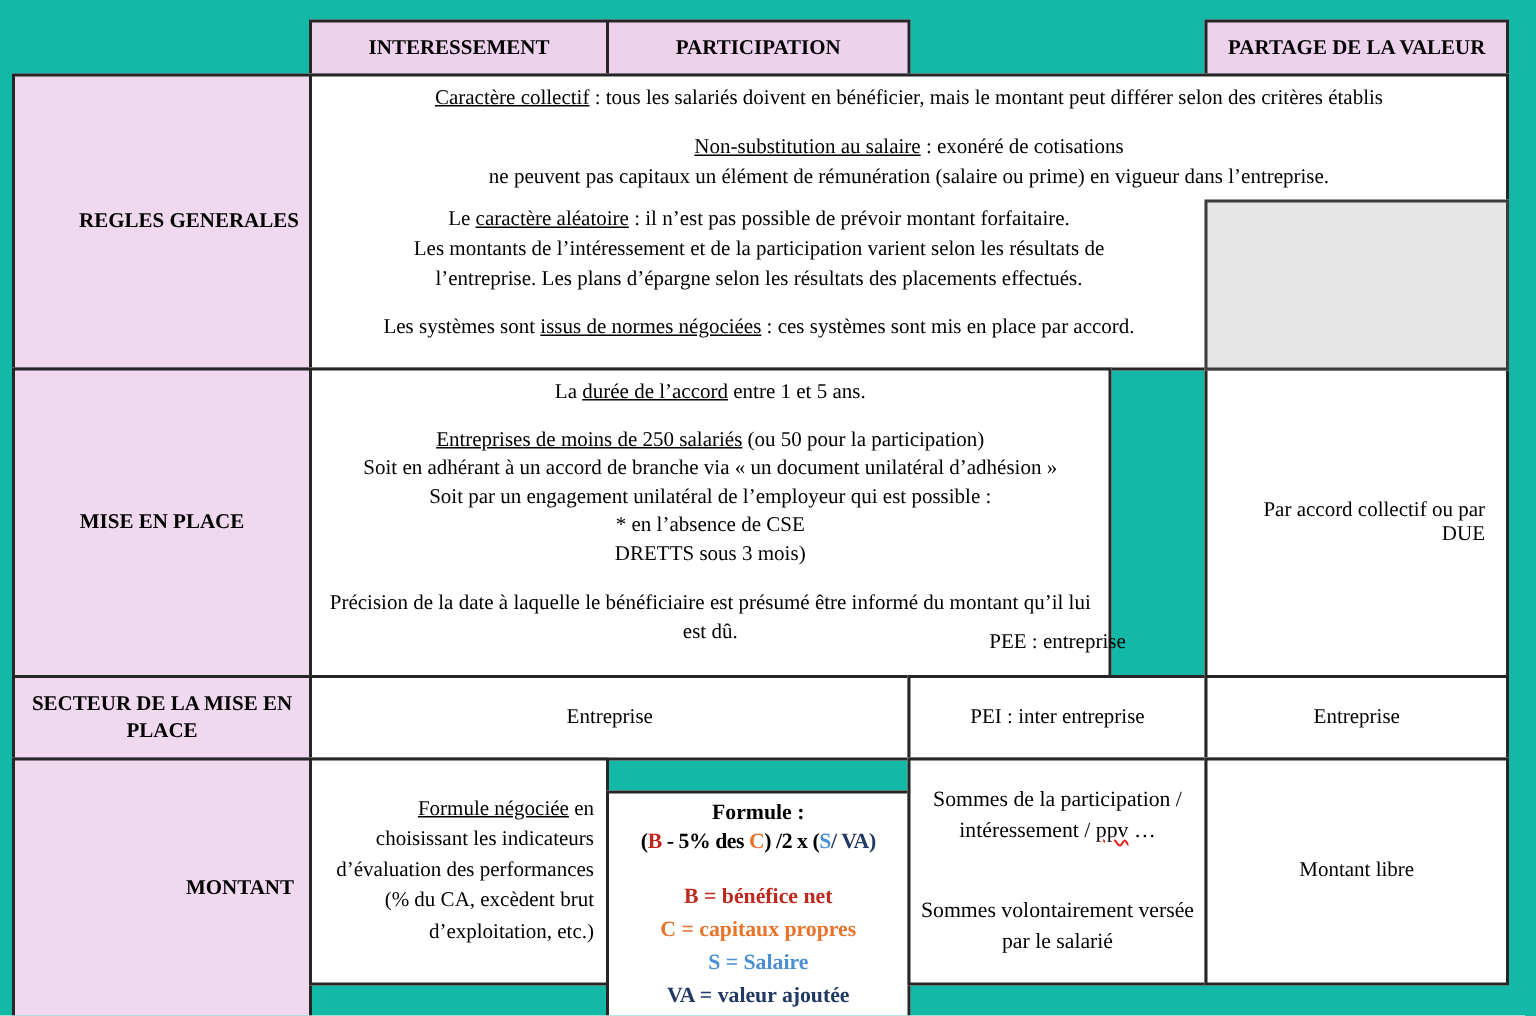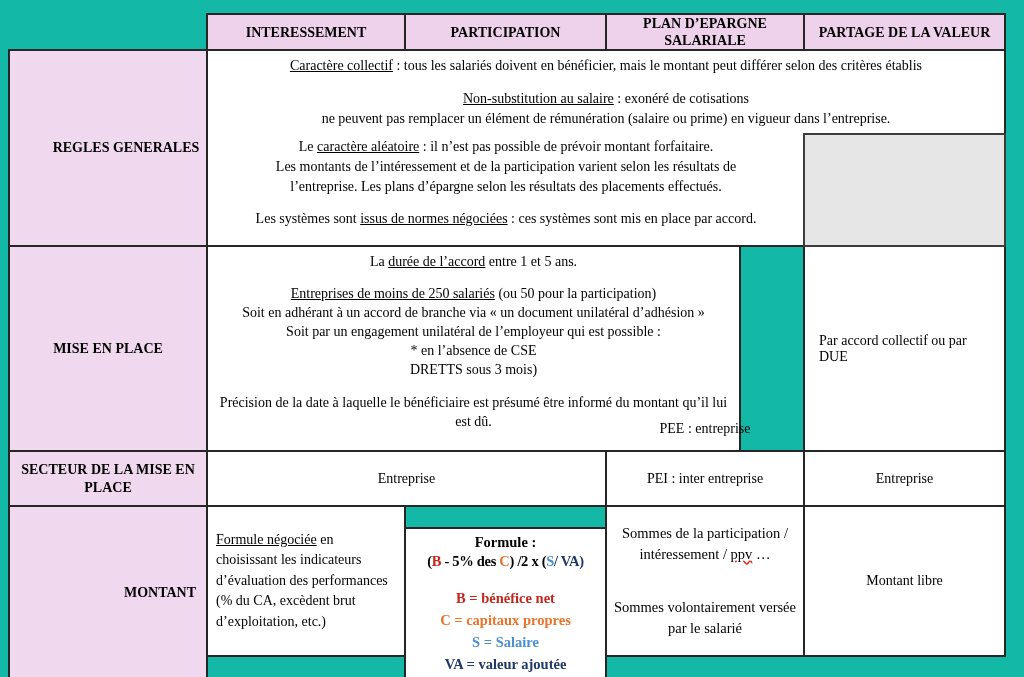--- a/index.html
+++ b/index.html
@@ -26,42 +26,39 @@
   }
   .gray {
     background:var(--gray-cell,#e6e6e6); border:2px solid #3c3c3c; z-index:3;
   }
   .tl { text-align:center; line-height:20px; }
   .u { text-decoration:underline; }
   .wavy {
     text-decoration-line:underline; text-decoration-style:wavy;
     text-decoration-color:#e02b20;
   } .sp12 { height:12px; } .sp13 { height:13px; } .sp14 { height:14px; }
-  .center-flex { display:flex; align-items:center; justify-content:center; text-align:left; }
+  .center-flex { display:flex; align-items:center; justify-content:center; text-align:right; }
   .col-flex { display:flex; flex-direction:column; align-items:center; justify-content:center; text-align:center;gap:32px; }
   .fB  { color:var(--formula-red,#c0271d); }
   .fC  { color:var(--formula-orange,#e8742c); }
   .fS  { color:var(--formula-blue,#4a8fd3); }
   .fVA { color:var(--formula-navy,#1f3864); }
   .formula-line { white-space:nowrap; letter-spacing:-0.3px; font-size:14.5px; font-weight:bold; line-height:19px; }
   .legend { font-size:14.5px; font-weight:bold; line-height:22px; }
 </style>
 </head>
 <body>
 
 <div class="canvas">
 
   <div class="cell hdr" style="left:206px;top:13px;width:200px;height:38px;">
     <span>INTERESSEMENT</span>
   </div>
   <div class="cell hdr" style="left:404px;top:13px;width:203px;height:38px;">
     <span>PARTICIPATION</span>
-  </div>
-  <div class="cell hdr" style="left:605px;top:13px;width:200px;height:38px;">
-    <span>PLAN D’EPARGNE SALARIALE</span>
   </div>
   <div class="cell hdr" style="left:803px;top:13px;width:203px;height:38px;">
     <span>PARTAGE DE LA VALEUR</span>
   </div>
 
   <div class="cell lbl" style="left:8px;top:49px;width:236px;height:198px;">
     <span>REGLES GENERALES</span>
   </div>
   <div class="cell lbl" style="left:8px;top:245px;width:200px;height:207px;">
     <span>MISE EN PLACE</span>
@@ -75,21 +72,21 @@
 
   <div class="cell" style="left:206px;top:49px;width:800px;height:198px;">
     <div style="margin-top:5px;">
       <div class="tl">
         <span class="u">Caractère collectif</span><span> : tous les salariés doivent en bénéficier, mais le montant peut différer selon des critères établis</span>
       </div>
       <div class="sp13"></div>
       <div class="tl">
         <span class="u">Non-substitution au salaire</span><span> : exonéré de cotisations</span>
       </div>
-      <div class="tl">ne peuvent pas remplacer un élément de rémunération (salaire ou prime) en vigueur dans l’entreprise.</div>
+      <div class="tl">ne peuvent pas capitaux un élément de rémunération (salaire ou prime) en vigueur dans l’entreprise.</div>
     </div>
     <div style="position:absolute;left:4px;top:86px;width:588px;">
       <div class="tl">
         <span>Le </span><span class="u">caractère aléatoire</span><span> : il n’est pas possible de prévoir montant forfaitaire.</span>
       </div>
       <div class="tl">Les montants de l’intéressement et de la participation varient selon les résultats de</div>
       <div class="tl">l’entreprise. Les plans d’épargne selon les résultats des placements effectués.</div>
       <div class="sp12"></div>
       <div class="tl">
         <span>Les systèmes sont </span><span class="u">issus de normes négociées</span><span> : ces systèmes sont mis en place par accord.</span>

